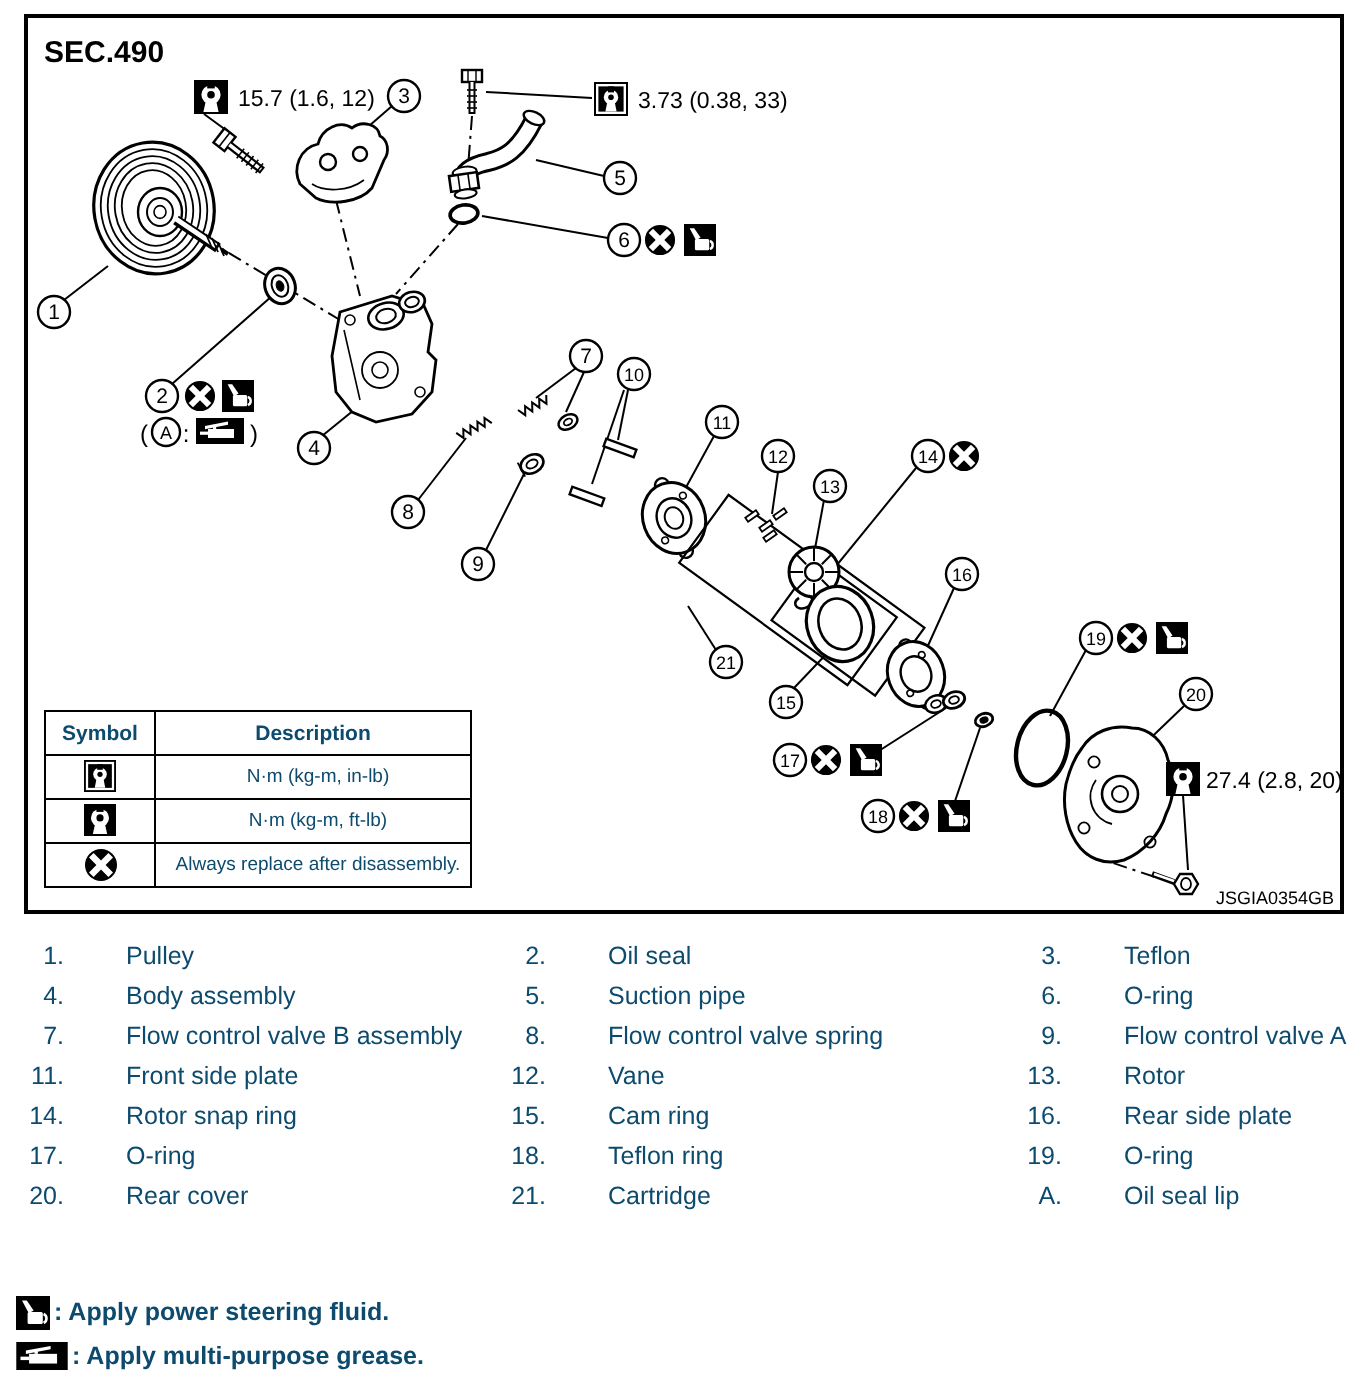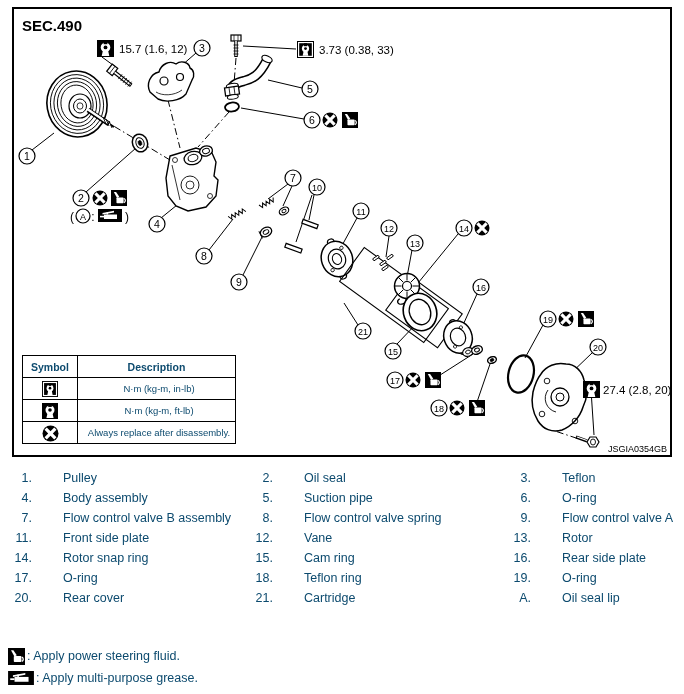--- a/index.html
+++ b/index.html
@@ -21,21 +21,21 @@
   .symtable .desc{width:152px;font-size:9.5px;padding-left:5px;vertical-align:middle;}
   .symtable .icon{vertical-align:middle;}
   
   .parts{position:absolute;left:6px;top:468px;width:674px;display:grid;
          grid-template-columns:241px 258px 1fr;grid-auto-rows:20px;font-size:12.5px;}
   .part{display:flex;align-items:center;}
   .pn{display:inline-block;width:26px;text-align:right;flex:none;}
   .pl{margin-left:31px;white-space:nowrap;}
   
   .notes{position:absolute;left:8px;top:645px;font-size:12.5px;}
-  .note{display:flex;align-items:center;height:22px;}
+  .note{display:flex;align-items:center;height:22px;font-weight:bold;}
   .note .ntext{margin-left:2px;white-space:nowrap;}
 </style>
 </head>
 <body>
 
 <div class="page">
 
 <svg class="diagram" width="684" height="462" viewBox="0 0 684 462">
   <defs>
     <symbol id="icon-torque-ftlb" viewBox="0 0 17 17">

